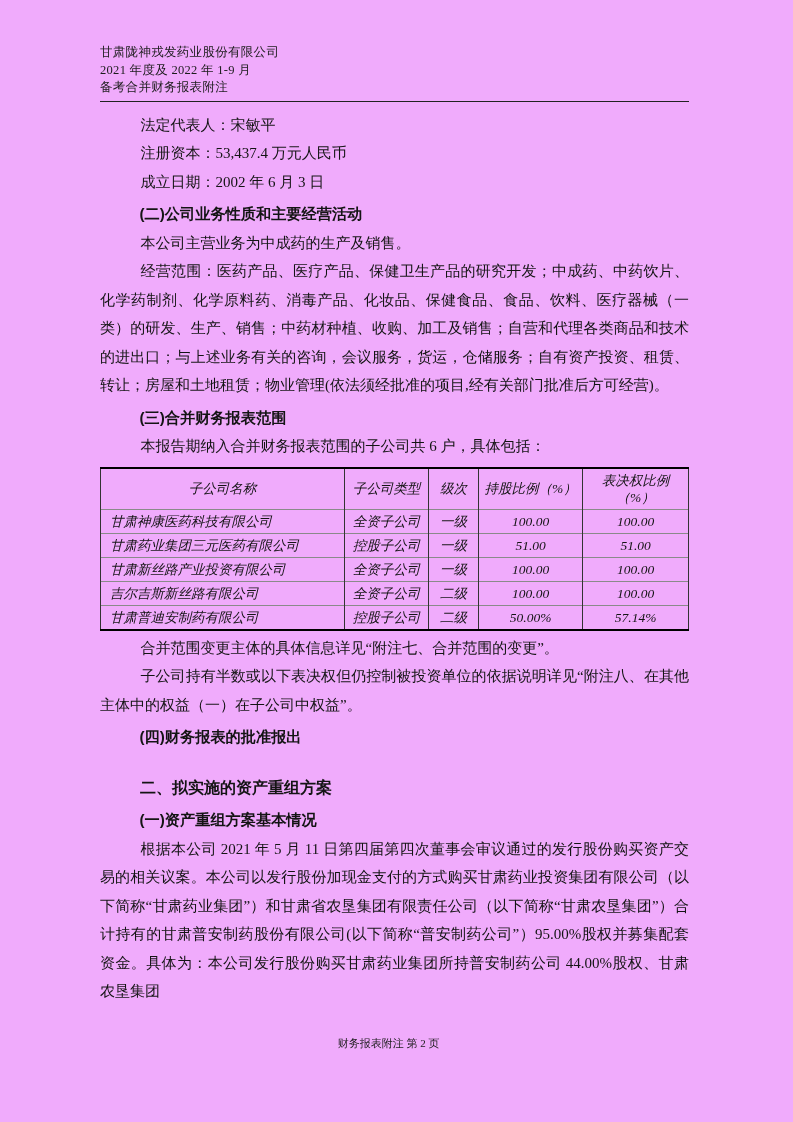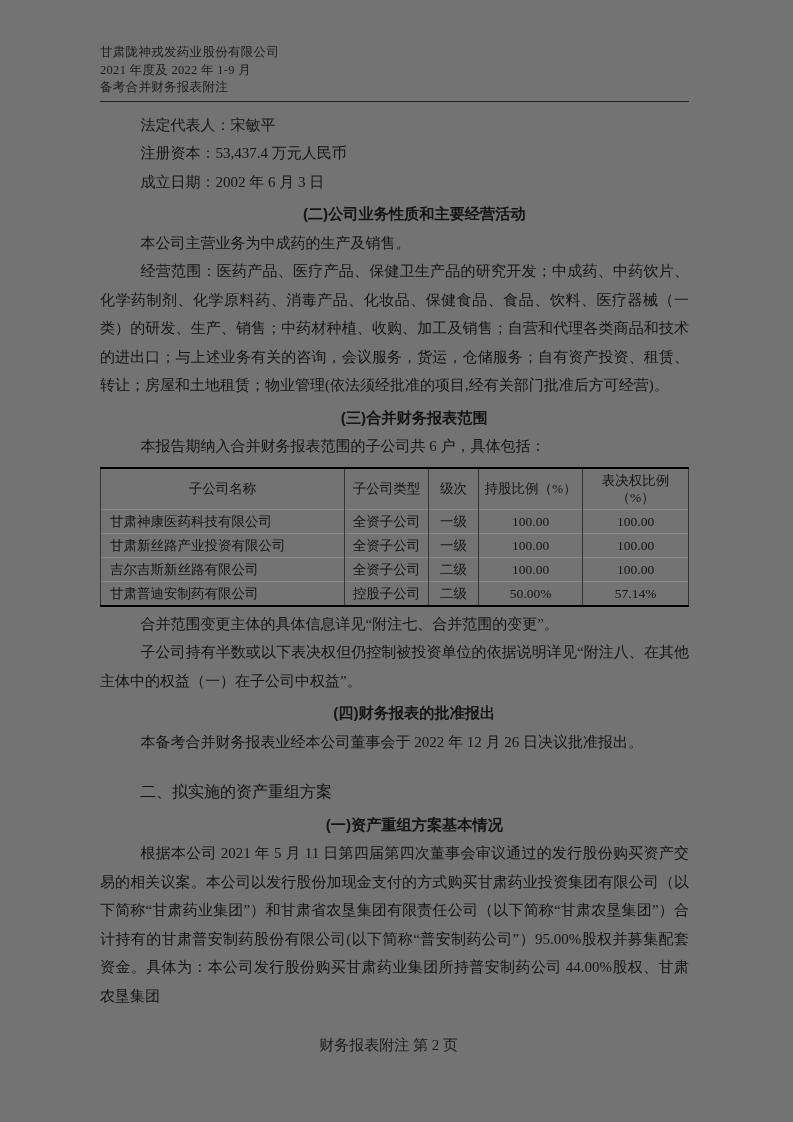--- a/index.html
+++ b/index.html
@@ -7,81 +7,82 @@
   body {
     width: 793px; height: 1122px;
     font-family: "Liberation Serif", serif;
     color: #141414;
     position: relative;
     overflow: hidden;
   }
   .page {
     position: relative;
     width: 793px; height: 1122px;
-    background: #737373;
+    background: #f0abfc;
     padding: 44px 104px 0 100px;
   }
   
   .doc-header { font-size: 12.5px; line-height: 17.5px; letter-spacing: 0.3px; color: #1c1c1c; }
   .header-rule {
     border: none;
     border-top: 1.6px solid #222;
     margin-top: 4px;
     margin-bottom: 9px;
   }
   
   .body-flow { font-size: 15px; line-height: 28.5px; text-align: justify; }
   p.info-line { text-indent: 2.7em; }
   p.para { text-indent: 2.7em; }
   h3.sec-heading {
     font-family: "Liberation Sans", sans-serif;
     font-size: 15.2px; font-weight: bold;
     line-height: 28.5px;
     padding-left: 2.6em;
     margin-top: 4px;
-    text-align: center;
+    text-align: left;
   }
   h2.part-heading {
     font-family: "Liberation Sans", sans-serif;
-    font-size: 16px; font-weight: normal;
+    font-size: 16px; font-weight: bold;
     line-height: 28.5px;
     padding-left: 2.5em;
     margin-top: 22px;
     text-align: left;
   }
   
   table.subs {
     width: 100%;
     border-collapse: collapse;
     border-top: 2px solid #000;
     border-bottom: 2px solid #000;
     margin-top: 6px;
     margin-bottom: 3px;
     font-size: 13.5px;
     line-height: 17px;
     text-align: center;
+    font-style: italic;
   }
   table.subs th, table.subs td {
     border-left: 1px solid #333;
     border-right: 1px solid #333;
     border-top: 1px solid #8a8a8a;
     padding: 3px 5px;
     font-weight: normal;
     vertical-align: middle;
   }
   table.subs thead th { border-top: none; height: 27px; }
   table.subs tbody td { height: 23px; }
   table.subs td.cell-name { text-align: left; padding-left: 9px; margin-left: 20px; }
   
   .doc-footer {
     position: absolute;
     left: 0; right: 16px;
     top: 1036px;
     text-align: center;
-    font-size: 15px;
+    font-size: 11px;
     color: #1c1c1c;
   }
 </style>
 </head>
 <body>
 
 <div class="page">
 
   <header class="doc-header">
     <div>甘肃陇神戎发药业股份有限公司</div>
@@ -122,20 +123,27 @@
       </thead>
       <tbody>
           <tr>
             <td class="cell-name">甘肃神康医药科技有限公司</td>
             <td>全资子公司</td>
             <td>一级</td>
             <td>100.00</td>
             <td>100.00</td>
           </tr>
           <tr>
+            <td class="cell-name">甘肃药业集团三元医药有限公司</td>
+            <td>控股子公司</td>
+            <td>一级</td>
+            <td>51.00</td>
+            <td>51.00</td>
+          </tr>
+          <tr>
             <td class="cell-name">甘肃新丝路产业投资有限公司</td>
             <td>全资子公司</td>
             <td>一级</td>
             <td>100.00</td>
             <td>100.00</td>
           </tr>
           <tr>
             <td class="cell-name">吉尔吉斯新丝路有限公司</td>
             <td>全资子公司</td>
             <td>二级</td>
@@ -149,21 +157,20 @@
             <td>50.00%</td>
             <td>57.14%</td>
           </tr>
         </tbody>
     </table>
 
     <p class="para">合并范围变更主体的具体信息详见“附注七、合并范围的变更”。</p>
     <p class="para">子公司持有半数或以下表决权但仍控制被投资单位的依据说明详见“附注八、在其他主体中的权益（一）在子公司中权益”。</p>
 
     <h3 class="sec-heading">(四)财务报表的批准报出</h3>
-    <p class="para">本备考合并财务报表业经本公司董事会于 2022 年 12 月 26 日决议批准报出。</p>
 
     <h2 class="part-heading">二、拟实施的资产重组方案</h2>
     <h3 class="sec-heading">(一)资产重组方案基本情况</h3>
     <p class="para">根据本公司 2021 年 5 月 11 日第四届第四次董事会审议通过的发行股份购买资产交易的相关议案。本公司以发行股份加现金支付的方式购买甘肃药业投资集团有限公司（以下简称“甘肃药业集团”）和甘肃省农垦集团有限责任公司（以下简称“甘肃农垦集团”）合计持有的甘肃普安制药股份有限公司(以下简称“普安制药公司”）95.00%股权并募集配套资金。具体为：本公司发行股份购买甘肃药业集团所持普安制药公司 44.00%股权、甘肃农垦集团</p>
 
   </main>
 
   <footer class="doc-footer">
     <span>财务报表附注 第 2 页</span>
   </footer>

